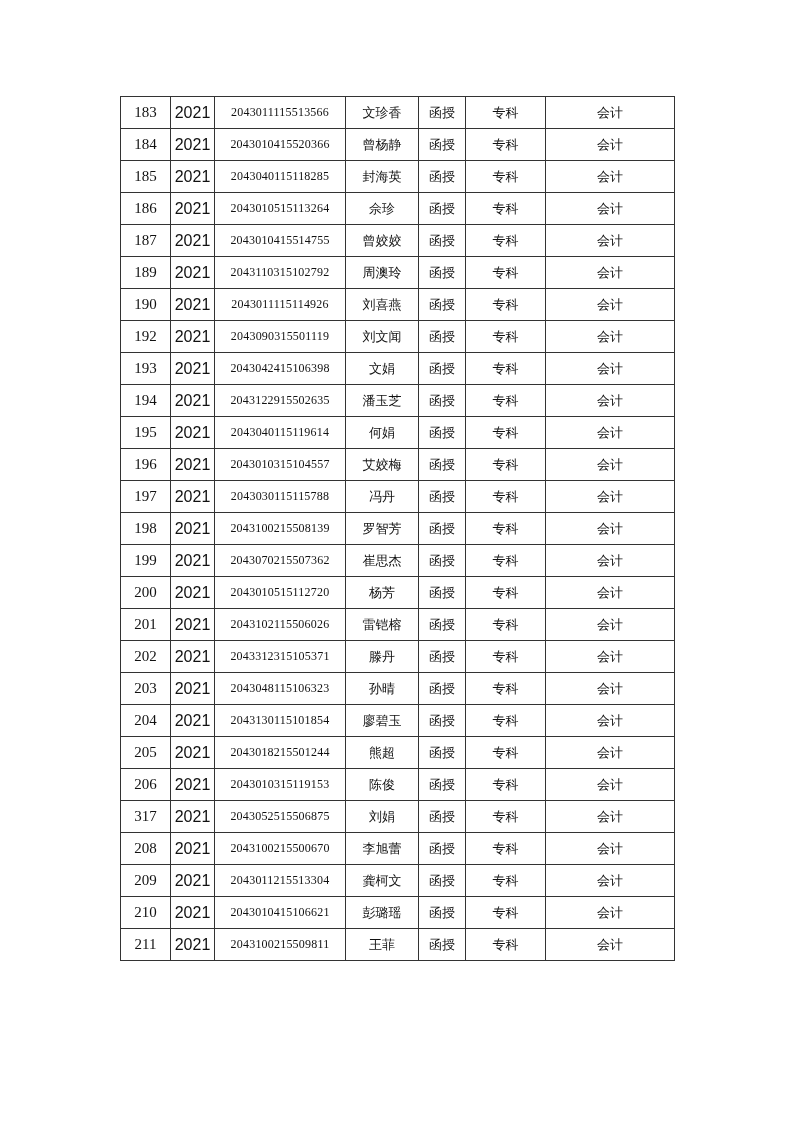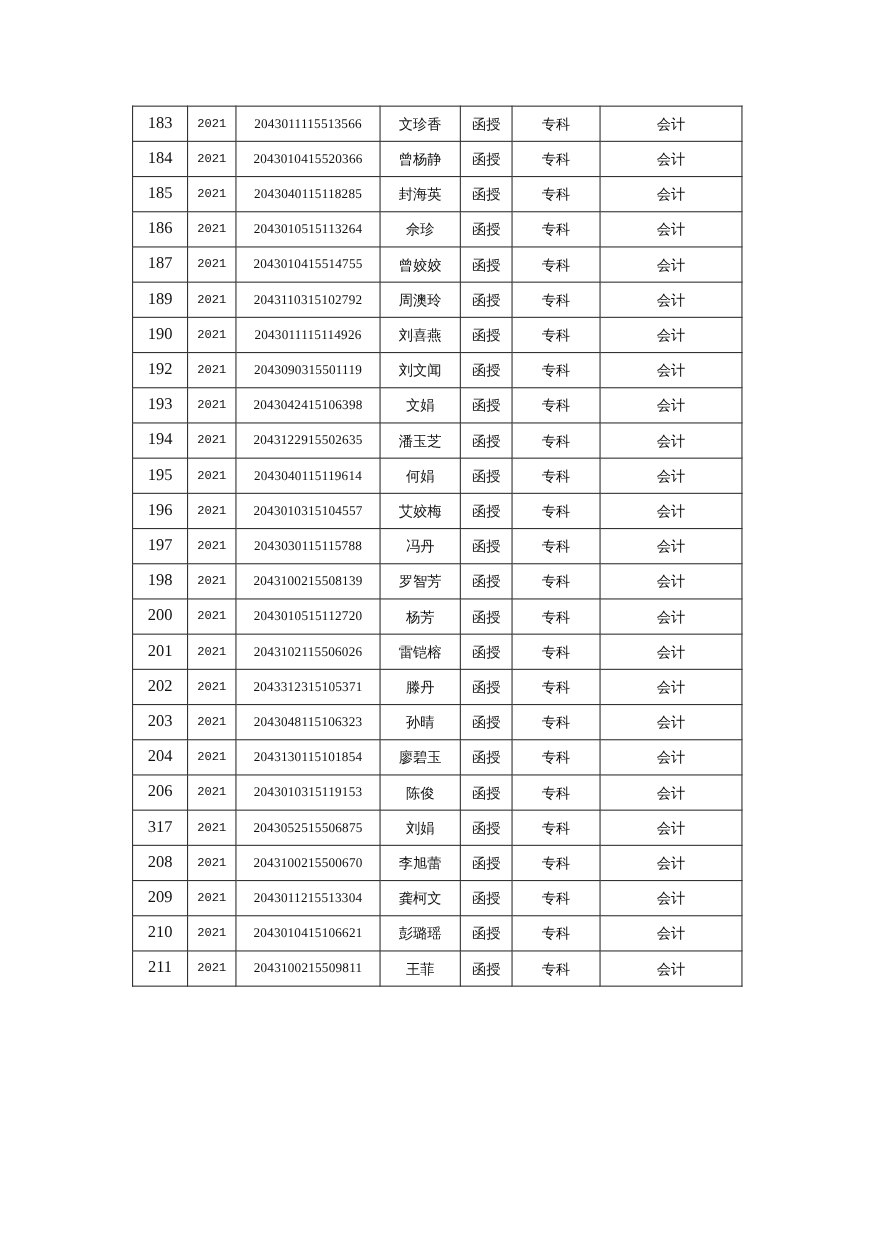--- a/index.html
+++ b/index.html
@@ -10,21 +10,21 @@
     border-collapse: collapse; table-layout: fixed;
     width: 554px;
   }
   table.roster td {
     border: 1px solid #333;
     height: 31px; padding: 0;
     text-align: center; vertical-align: middle;
     white-space: nowrap; overflow: hidden;
   }
   td.c-idx { font-size: 15px; font-family: "Liberation Serif", "DejaVu Serif", serif; }
-  td.c-year { font-size: 11px; font-family: Liberation Mono, monospace; }
+  td.c-year { font-size: 16px; font-family: Liberation Sans, sans-serif; }
   td.c-id { font-size: 12px; font-family: "Liberation Serif", "DejaVu Serif", serif; letter-spacing: 0.2px; }
   td.c-name, td.c-mode, td.c-level, td.c-major { font-size: 13px; font-family: "DejaVu Sans", "Liberation Sans", sans-serif; }
 </style>
 </head>
 <body>
 
 <div class="page">
   <table class="roster">
     <colgroup>
       <col style="width:50px">
@@ -171,20 +171,29 @@
   <tr>
     <td class="c-idx">198</td>
     <td class="c-year">2021</td>
     <td class="c-id">2043100215508139</td>
     <td class="c-name">罗智芳</td>
     <td class="c-mode">函授</td>
     <td class="c-level">专科</td>
     <td class="c-major">会计</td>
   </tr>
 
+  <tr>
+    <td class="c-idx">199</td>
+    <td class="c-year">2021</td>
+    <td class="c-id">2043070215507362</td>
+    <td class="c-name">崔思杰</td>
+    <td class="c-mode">函授</td>
+    <td class="c-level">专科</td>
+    <td class="c-major">会计</td>
+  </tr>
 
   <tr>
     <td class="c-idx">200</td>
     <td class="c-year">2021</td>
     <td class="c-id">2043010515112720</td>
     <td class="c-name">杨芳</td>
     <td class="c-mode">函授</td>
     <td class="c-level">专科</td>
     <td class="c-major">会计</td>
   </tr>
@@ -222,20 +231,29 @@
   <tr>
     <td class="c-idx">204</td>
     <td class="c-year">2021</td>
     <td class="c-id">2043130115101854</td>
     <td class="c-name">廖碧玉</td>
     <td class="c-mode">函授</td>
     <td class="c-level">专科</td>
     <td class="c-major">会计</td>
   </tr>
 
+  <tr>
+    <td class="c-idx">205</td>
+    <td class="c-year">2021</td>
+    <td class="c-id">2043018215501244</td>
+    <td class="c-name">熊超</td>
+    <td class="c-mode">函授</td>
+    <td class="c-level">专科</td>
+    <td class="c-major">会计</td>
+  </tr>
 
   <tr>
     <td class="c-idx">206</td>
     <td class="c-year">2021</td>
     <td class="c-id">2043010315119153</td>
     <td class="c-name">陈俊</td>
     <td class="c-mode">函授</td>
     <td class="c-level">专科</td>
     <td class="c-major">会计</td>
   </tr>

